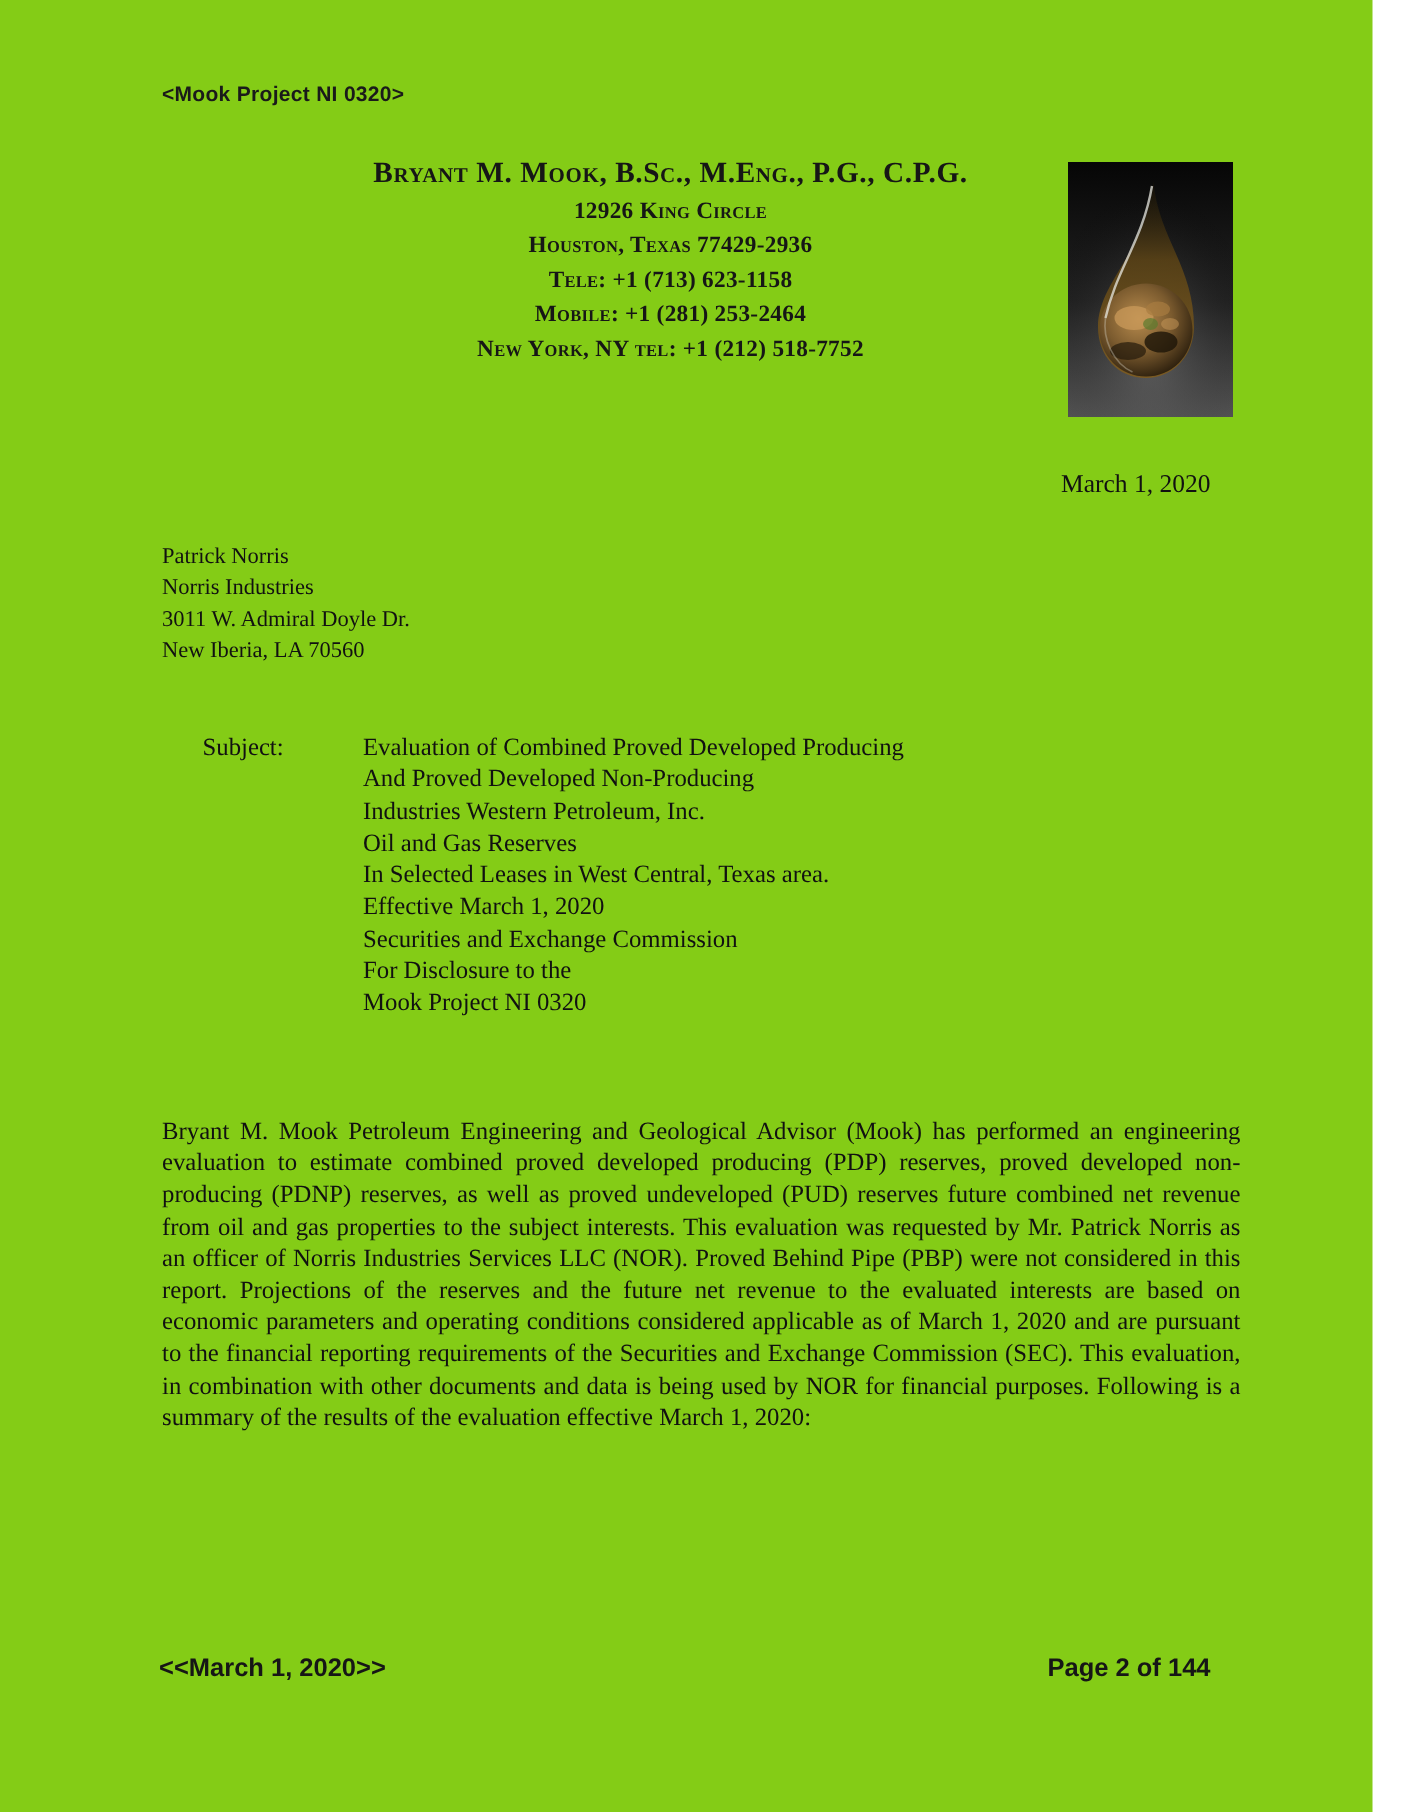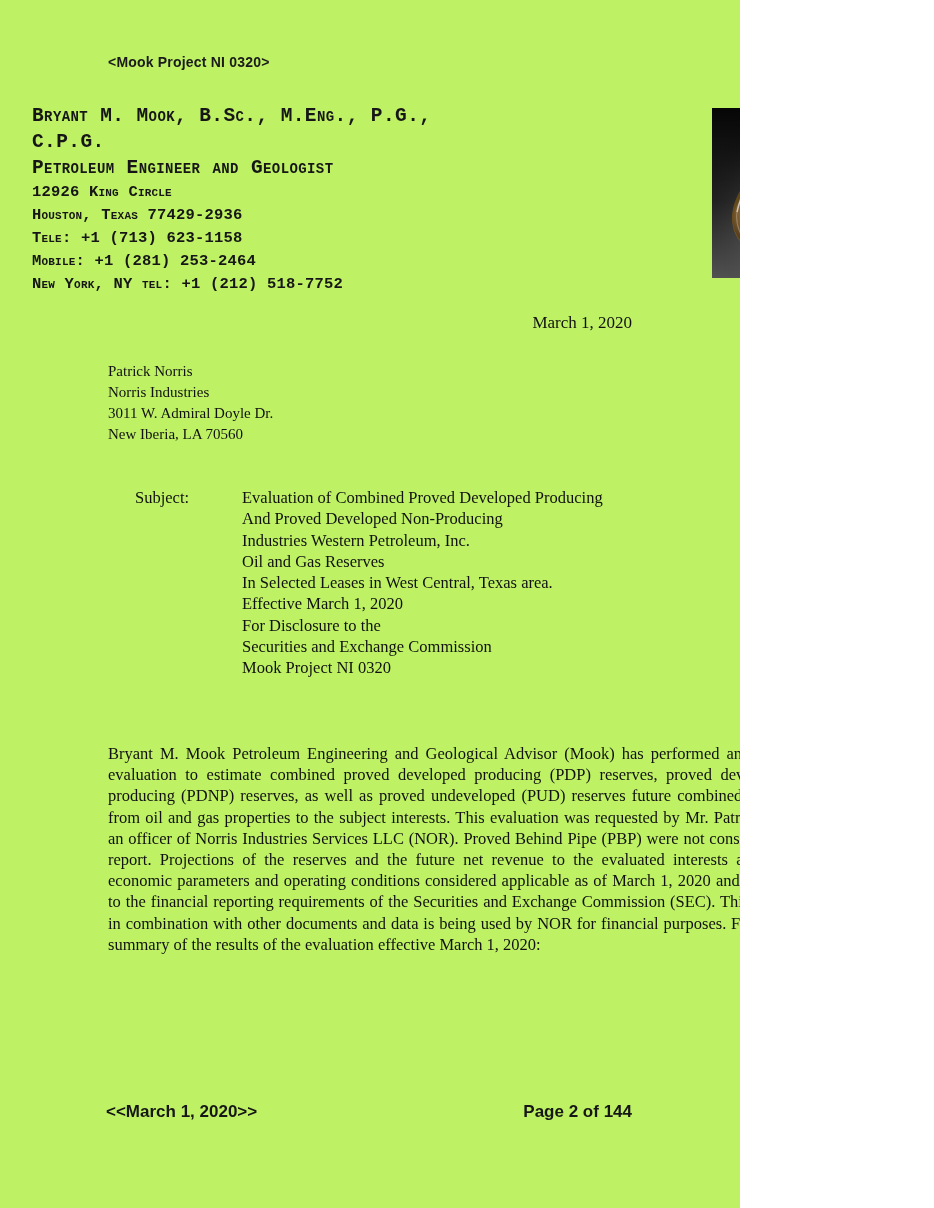--- a/index.html
+++ b/index.html
@@ -1,21 +1,21 @@
 <!DOCTYPE html>
 <html><head>
 <meta charset="utf-8">
 <style>
   * { margin: 0; padding: 0; box-sizing: border-box; }
   html, body { background: #ffffff; }
   .page {
     position: relative;
-    width: 740px;
+    width: 915px;
     height: 1208px;
-    background: #bef264;
+    background: #84cc16;
     font-family: "Liberation Serif", serif;
     color: #111111;
     overflow: hidden;
   }
   
   .project-tag {
     position: absolute;
     left: 108px;
     top: 54px;
     font-family: "Liberation Sans", sans-serif;
@@ -23,22 +23,22 @@
     font-weight: 600;
     color: #1a1a1a;
     letter-spacing: 0.2px;
   }
   
   .letterhead-text {
     position: absolute;
     top: 103px;
     right: 228px;
     width: 480px;
-    text-align: left;
-    font-family: Liberation Mono, monospace;
+    text-align: center;
+    font-family: Liberation Serif, serif;
     font-variant: small-caps;
     color: #161616;
   }
   .lh-name {
     font-size: 19.5px;
     font-weight: 700;
     line-height: 26px;
     letter-spacing: 0.4px;
   }
   .lh-title {
@@ -114,21 +114,20 @@
 </style>
 </head>
 <body>
 
 <div class="page">
 
   <div class="project-tag">&lt;Mook Project NI 0320&gt;</div>
 
   <div class="letterhead-text">
     <div class="lh-name">Bryant M. Mook, B.Sc., M.Eng., P.G., C.P.G.</div>
-    <div class="lh-title">Petroleum Engineer and Geologist</div>
     <div class="lh-addr">12926 King Circle</div>
     <div class="lh-addr">Houston, Texas  77429-2936</div>
     <div class="lh-addr">Tele: +1 (713) 623-1158</div>
     <div class="lh-addr">Mobile: +1 (281) 253-2464</div>
     <div class="lh-addr">New York, NY tel: +1 (212) 518-7752</div>
   </div>
 
   <div class="logo">
     <svg width="110" height="170" viewBox="0 0 110 170" xmlns="http://www.w3.org/2000/svg" aria-hidden="true">
       <defs>
@@ -179,22 +178,22 @@
 
   <div class="subject">
     <div class="subject-label">Subject:</div>
     <div class="subject-lines">
       <div>Evaluation of Combined Proved Developed Producing</div>
       <div>And Proved Developed Non-Producing</div>
       <div>Industries Western Petroleum, Inc.</div>
       <div>Oil and Gas Reserves</div>
       <div>In Selected Leases in West Central, Texas area.</div>
       <div>Effective March 1, 2020</div>
+      <div>Securities and Exchange Commission</div>
       <div>For Disclosure to the</div>
-      <div>Securities and Exchange Commission</div>
       <div>Mook Project NI 0320</div>
     </div>
   </div>
 
   <div class="body-par">Bryant M. Mook Petroleum Engineering and Geological Advisor (Mook) has performed an engineering evaluation to estimate combined proved developed producing (PDP) reserves, proved developed non-producing (PDNP) reserves, as well as proved undeveloped (PUD) reserves future combined net revenue from oil and gas properties to the subject interests.  This evaluation was requested by Mr. Patrick Norris as an officer of Norris Industries Services LLC (NOR).  Proved Behind Pipe (PBP) were not considered in this report. Projections of the reserves and the future net revenue to the evaluated interests are based on economic parameters and operating conditions considered applicable as of March 1, 2020 and are pursuant to the financial reporting requirements of the Securities and Exchange Commission (SEC).  This evaluation, in combination with other documents and data is being used by NOR for financial purposes.  Following is a summary of the results of the evaluation effective March 1, 2020:</div>
 
   <div class="footer">
     <div>&lt;&lt;March 1, 2020&gt;&gt;</div>
     <div>Page 2 of 144</div>
   </div>

